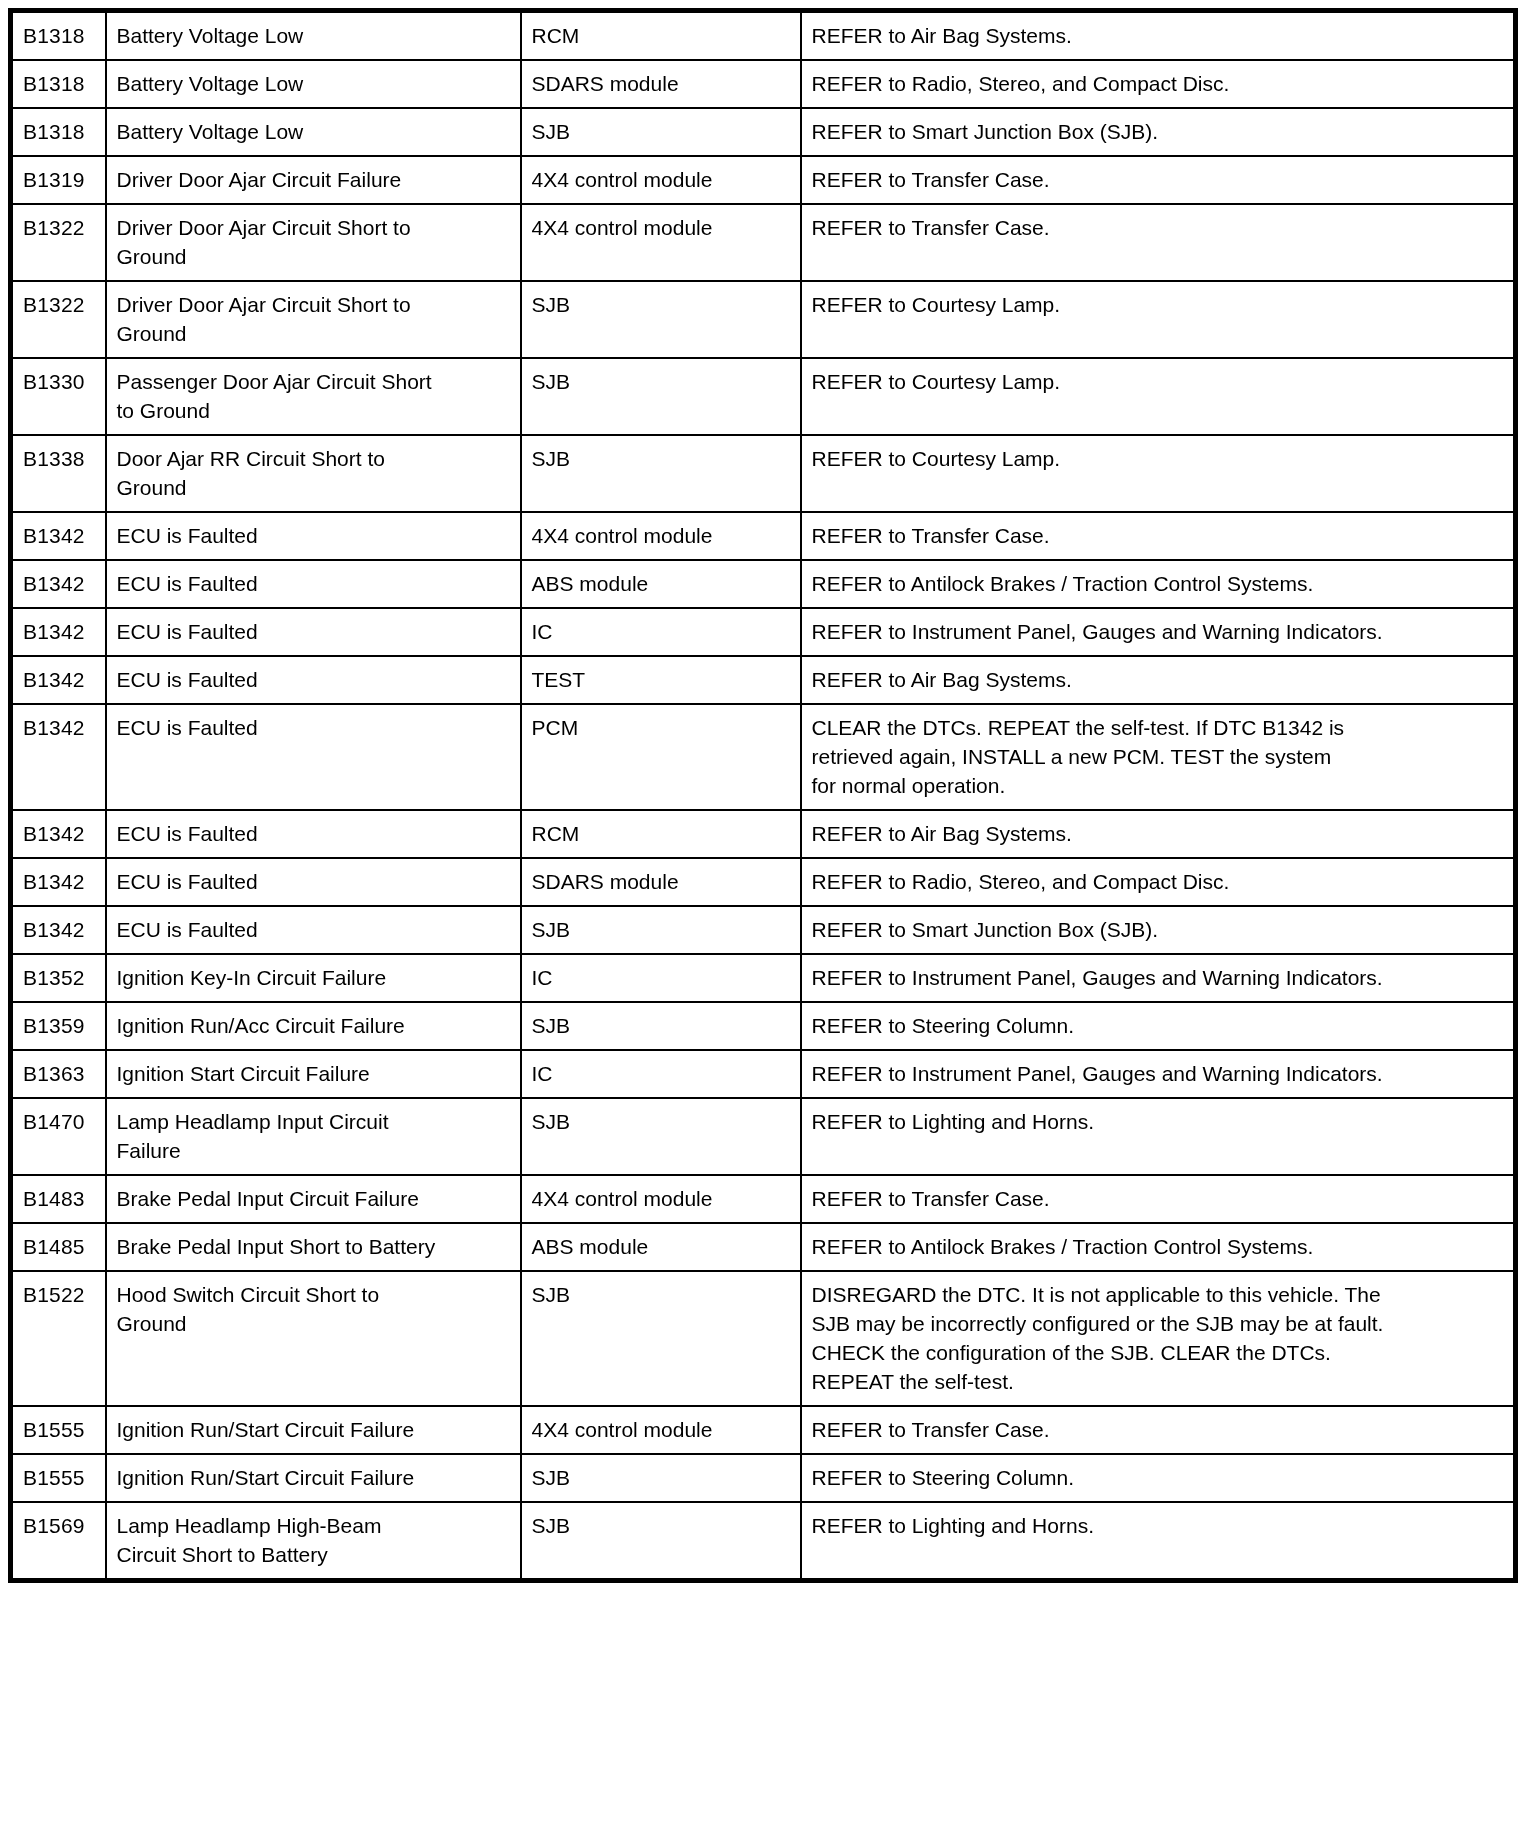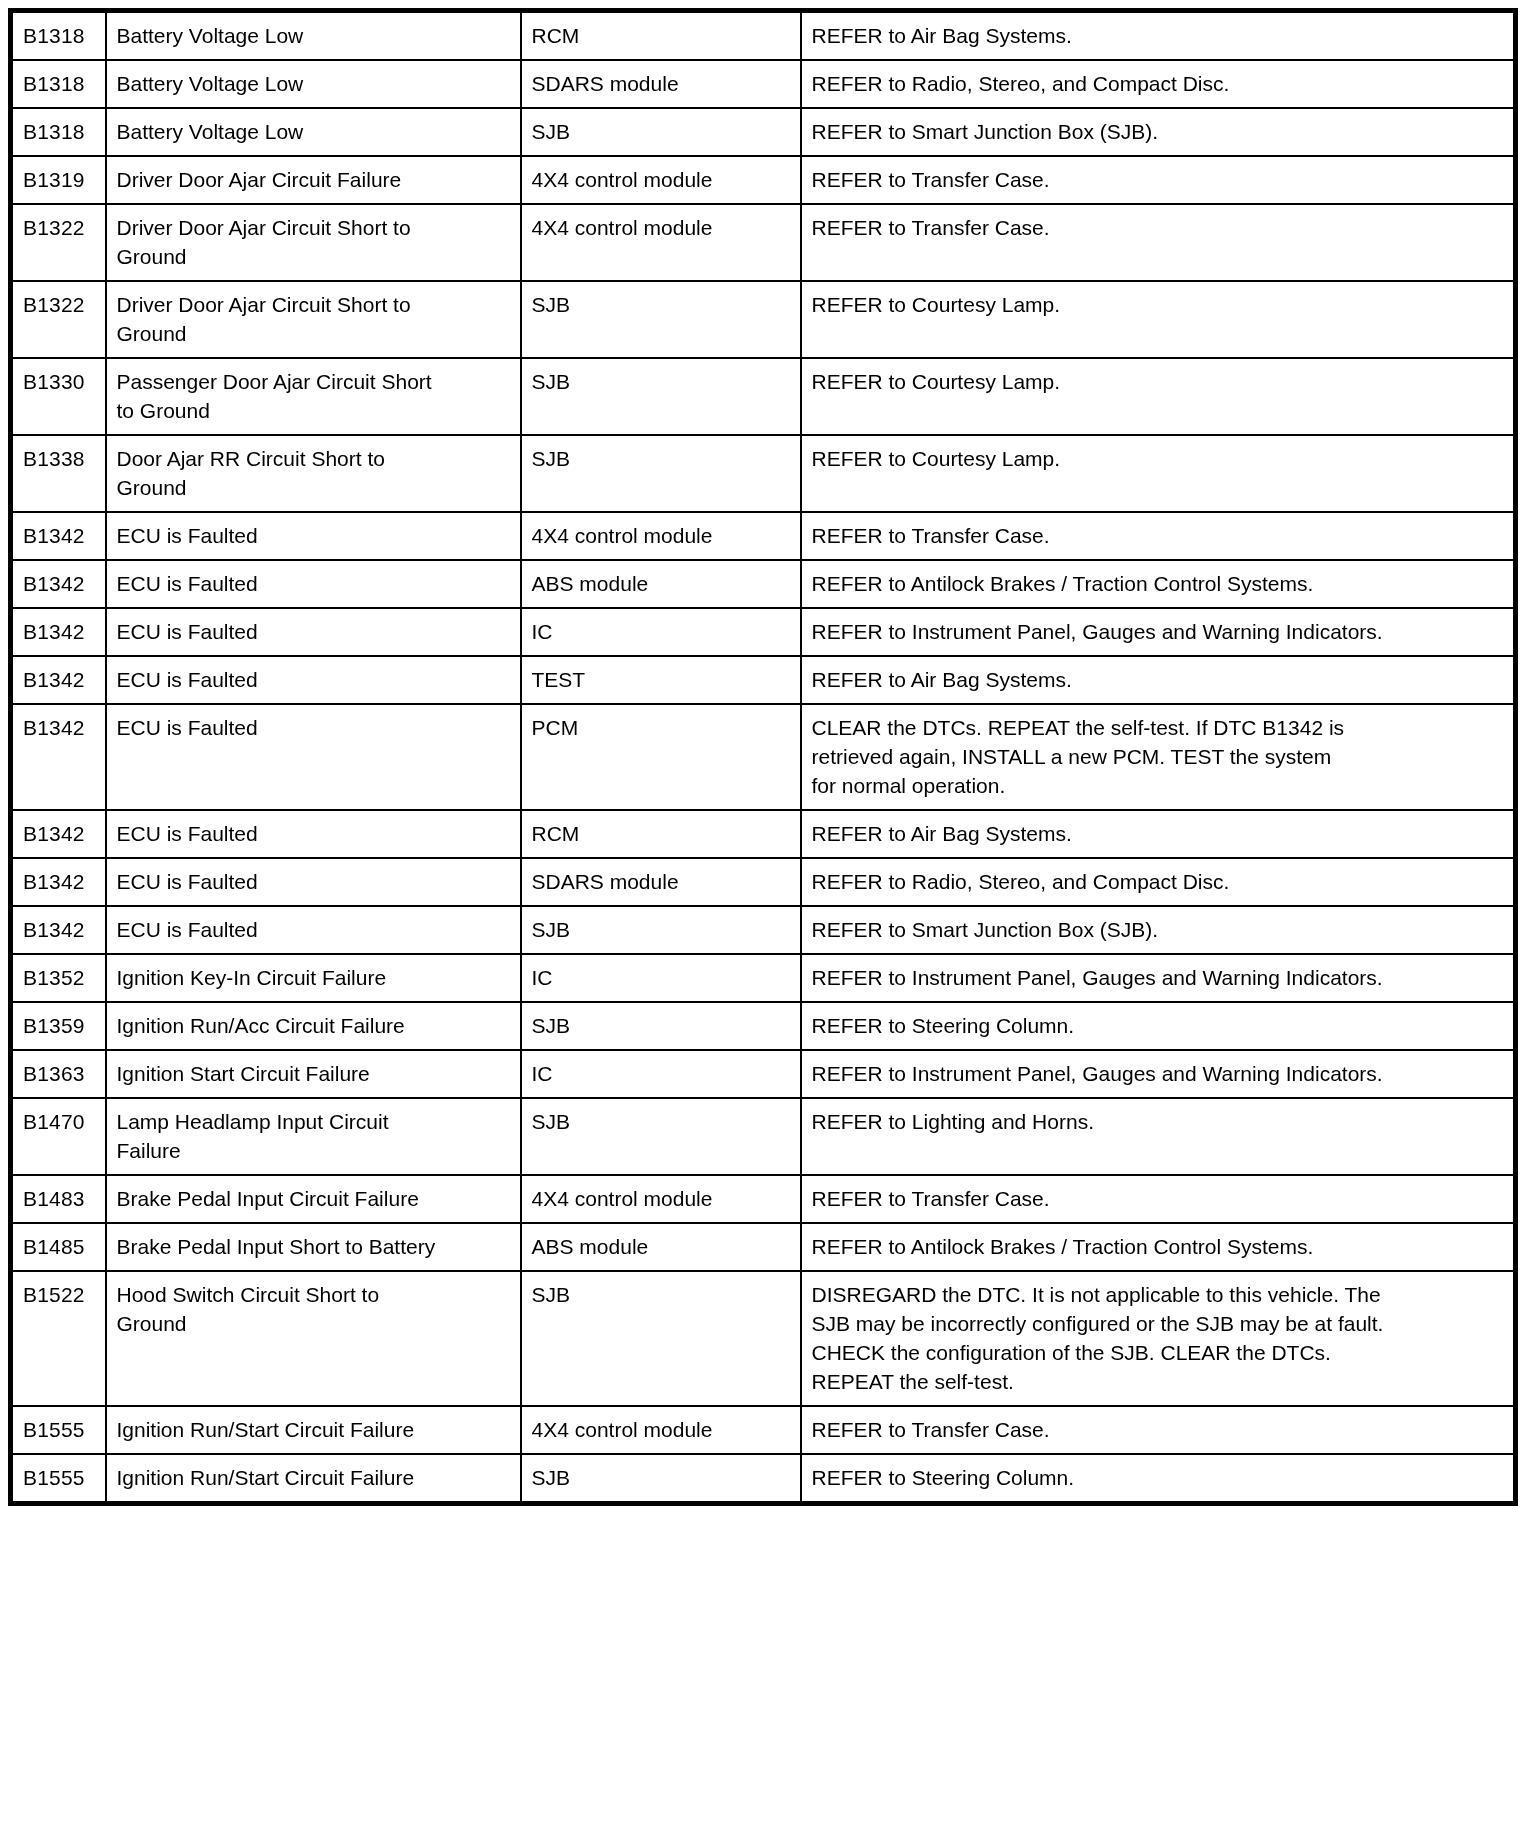--- a/index.html
+++ b/index.html
@@ -239,17 +239,24 @@
     <td class="action">REFER to Transfer Case.</td>
   </tr>
 
   <tr>
     <td class="code">B1555</td>
     <td class="desc">Ignition Run/Start Circuit Failure</td>
     <td class="module">SJB</td>
     <td class="action">REFER to Steering Column.</td>
   </tr>
 
+  <tr>
+    <td class="code">B1569</td>
+    <td class="desc">Lamp Headlamp High-Beam
+Circuit Short to Battery</td>
+    <td class="module">SJB</td>
+    <td class="action">REFER to Lighting and Horns.</td>
+  </tr>
 
 
 </tbody>
   </table>
 </div>
 
 </body></html>

